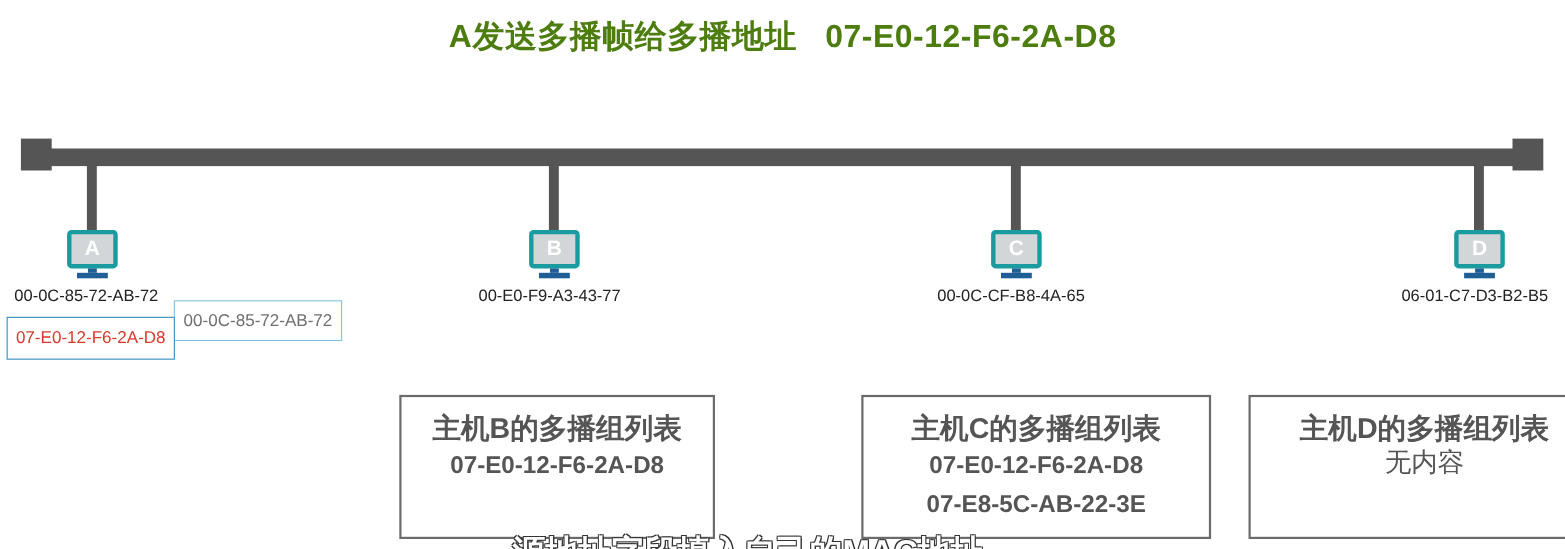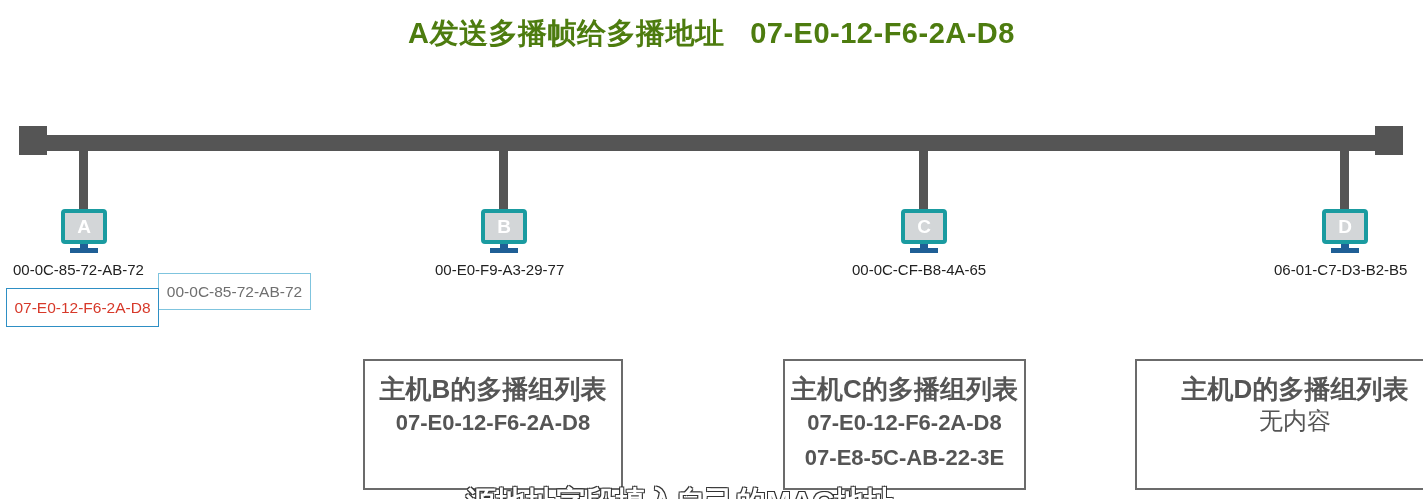--- a/index.html
+++ b/index.html
@@ -73,21 +73,21 @@
 </div>
 <div class="mac" style="left:13px">00-0C-85-72-AB-72</div>
 
 <div class="host" style="left:481px">
   <div class="monitor">
       <span>B</span>
     </div>
   <div class="neck"></div>
   <div class="base"></div>
 </div>
-<div class="mac" style="left:435px">00-E0-F9-A3-29-77</div>
+<div class="mac" style="left:435px">00-E0-F9-A3-43-77</div>
 
 <div class="host" style="left:901px">
   <div class="monitor">
       <span>C</span>
     </div>
   <div class="neck"></div>
   <div class="base"></div>
 </div>
 <div class="mac" style="left:852px">00-0C-CF-B8-4A-65</div>
 
@@ -96,25 +96,25 @@
       <span>D</span>
     </div>
   <div class="neck"></div>
   <div class="base"></div>
 </div>
 <div class="mac" style="left:1274px">06-01-C7-D3-B2-B5</div>
 
 <div class="frame-src">00-0C-85-72-AB-72</div>
 <div class="frame-dst">07-E0-12-F6-2A-D8</div>
 
-<div class="group-box" style="left:363px; width:260px">
+<div class="group-box" style="left:363px; width:287px">
   <div class="group-title">主机B的多播组列表</div>
   <div class="group-item">07-E0-12-F6-2A-D8</div>
 </div>
-<div class="group-box" style="left:783px; width:243px">
+<div class="group-box" style="left:783px; width:318px">
   <div class="group-title">主机C的多播组列表</div>
   <div class="group-item">07-E0-12-F6-2A-D8</div>
   <div class="group-item">07-E8-5C-AB-22-3E</div>
 </div>
 <div class="group-box" style="left:1135px; width:320px">
   <div class="group-title">主机D的多播组列表</div>
   <div class="group-empty">无内容</div>
 </div>
 
 <div class="subtitle">源地址字段填入自己的MAC地址</div>

